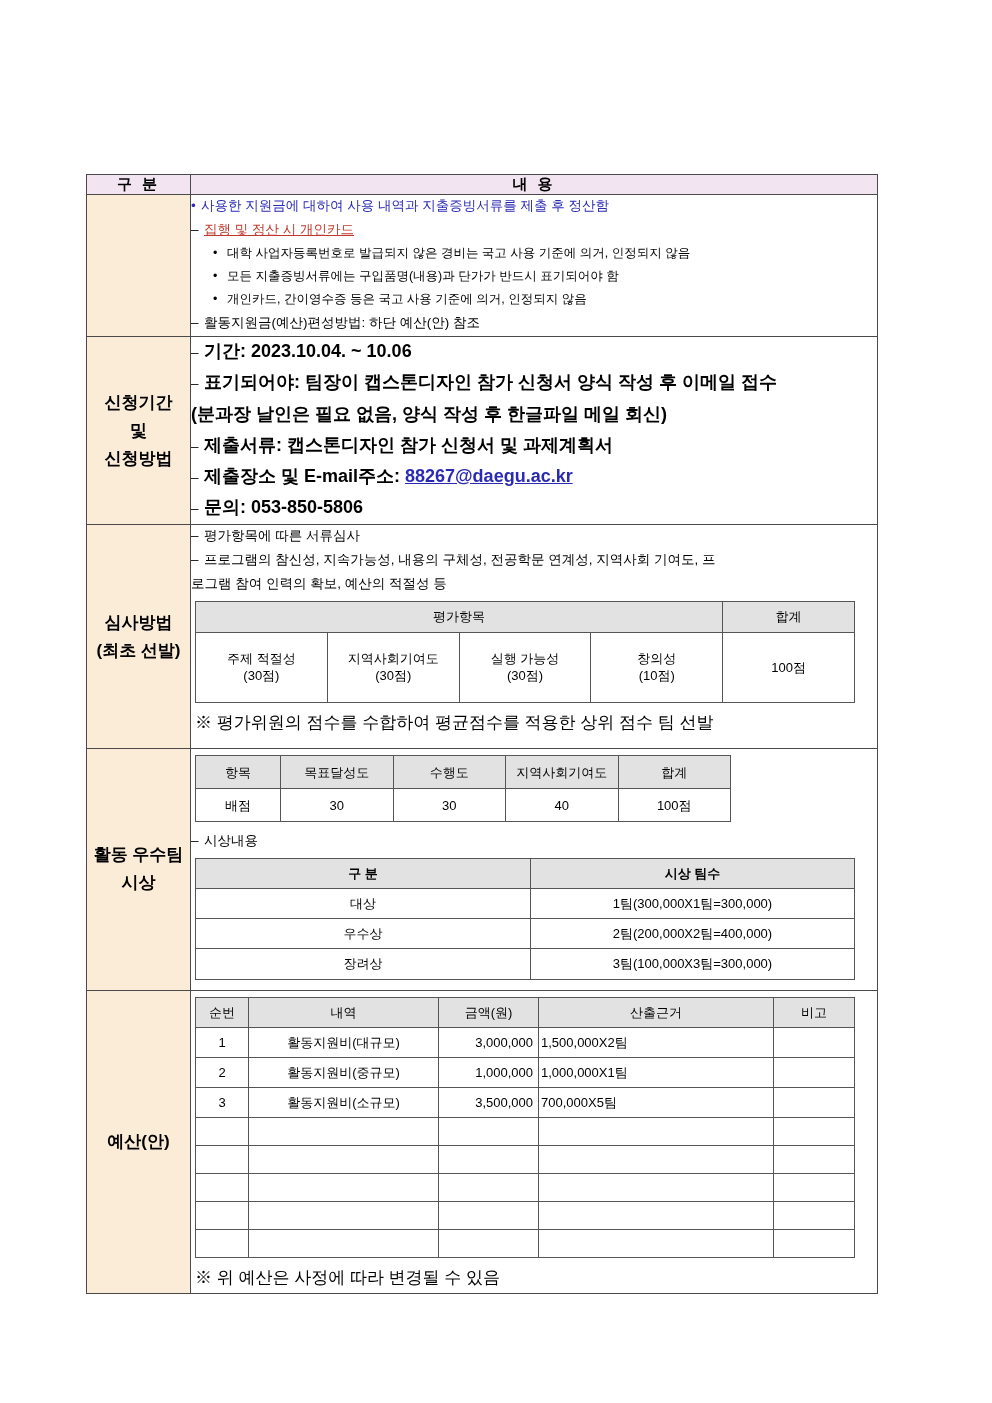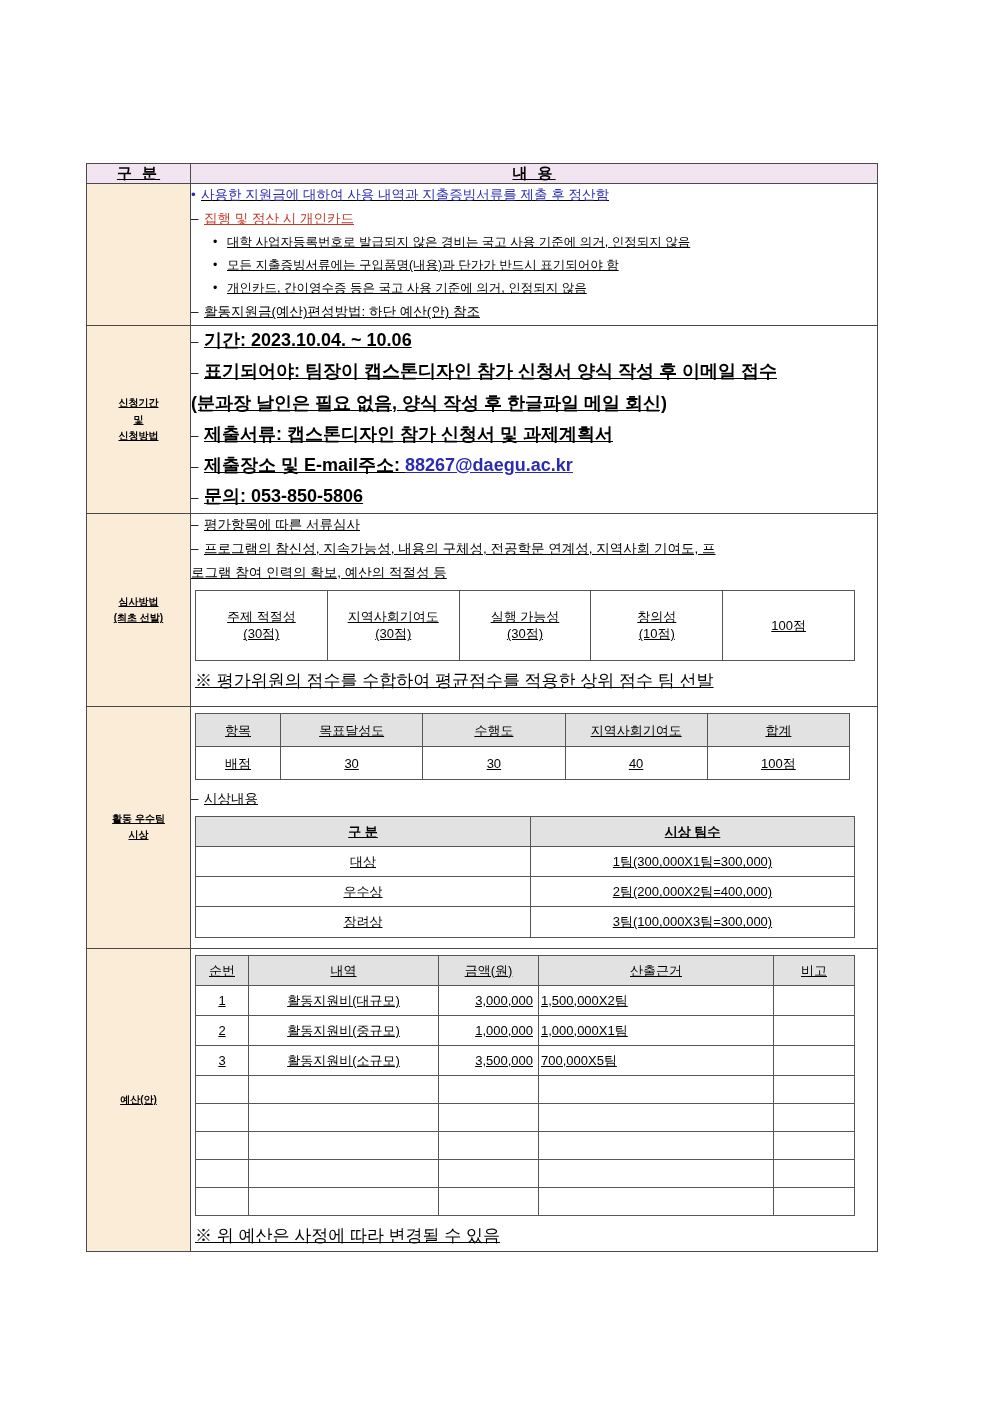--- a/index.html
+++ b/index.html
@@ -10,23 +10,22 @@
   body {
     width: 992px;
     height: 1403px;
     font-family: "Liberation Sans", sans-serif;
     color: #000000;
     position: relative;
   }
   .page {
     position: absolute;
     left: 86px;
-    top: 163px;
+    top: 174px;
     width: 792px;
-    text-decoration: underline;
   }
   table.main {
     width: 792px;
     border-collapse: collapse;
     table-layout: fixed;
   }
   table.main > tbody > tr > td {
     border: 1px solid #4a4a4a;
     vertical-align: middle;
     padding: 0;
@@ -37,21 +36,21 @@
     text-align: center;
     font-weight: bold;
     font-size: 15px;
     letter-spacing: 3px;
     padding: 9px 0;
   }
   .label-cell {
     background: #fbecd8;
     text-align: center;
     font-weight: bold;
-    font-size: 10px;
+    font-size: 17px;
     line-height: 1.65;
     color: #000;
   }
   .content-cell {
     padding: 8px 10px 8px 12px;
     font-size: 13.5px;
     line-height: 1.62;
   }
   .blue { color: #2a2ab4; }
   .red-u { color: #c0392b; text-decoration: underline; }
@@ -92,21 +91,21 @@
     font-weight: normal;
     padding: 4px 2px;
   }
   table.inner .head {
     background: #e2e2e2;
   }
   .eval-table { width: 660px; }
   .eval-table td { height: 22px; }
   .eval-table .two-line { line-height: 1.35; padding: 17px 2px; }
 
-  .score-table { width: 655px; margin-top: 4px; padding-left: 26px; }
+  .score-table { width: 536px; margin-top: 4px; padding-left: 26px; }
   .score-table td { height: 24px; }
 
   .award-table { width: 660px; }
   .award-table td { height: 20px; }
   .award-table .head { font-weight: bold; }
 
   .budget-table { width: 660px; margin-top: 6px; }
   .budget-table td { height: 19px; font-size: 12.5px; }
   .budget-table .head { background: #ffffff; }
   .budget-table .l { text-align: left; }
@@ -178,20 +177,24 @@
           <ul class="plain">
             <li><span class="dash">–</span><span>평가항목에 따른 서류심사</span></li>
             <li><span class="dash">–</span><span>프로그램의 참신성, 지속가능성, 내용의 구체성, 전공학문 연계성, 지역사회 기여도, 프</span></li>
             <li>
                 <span class="indent-1">로그램 참여 인력의 확보, 예산의 적절성 등</span>
               </li>
           </ul>
 
           <table class="inner eval-table">
             <tbody>
+              <tr>
+                <td class="head" colspan="4">평가항목</td>
+                <td class="head" rowspan="1">합계</td>
+              </tr>
               <tr>
                 <td class="two-line">
                   <div>주제 적절성</div>
                   <div>(30점)</div>
                 </td>
                 <td class="two-line">
                   <div>지역사회기여도</div>
                   <div>(30점)</div>
                 </td>
                 <td class="two-line">

